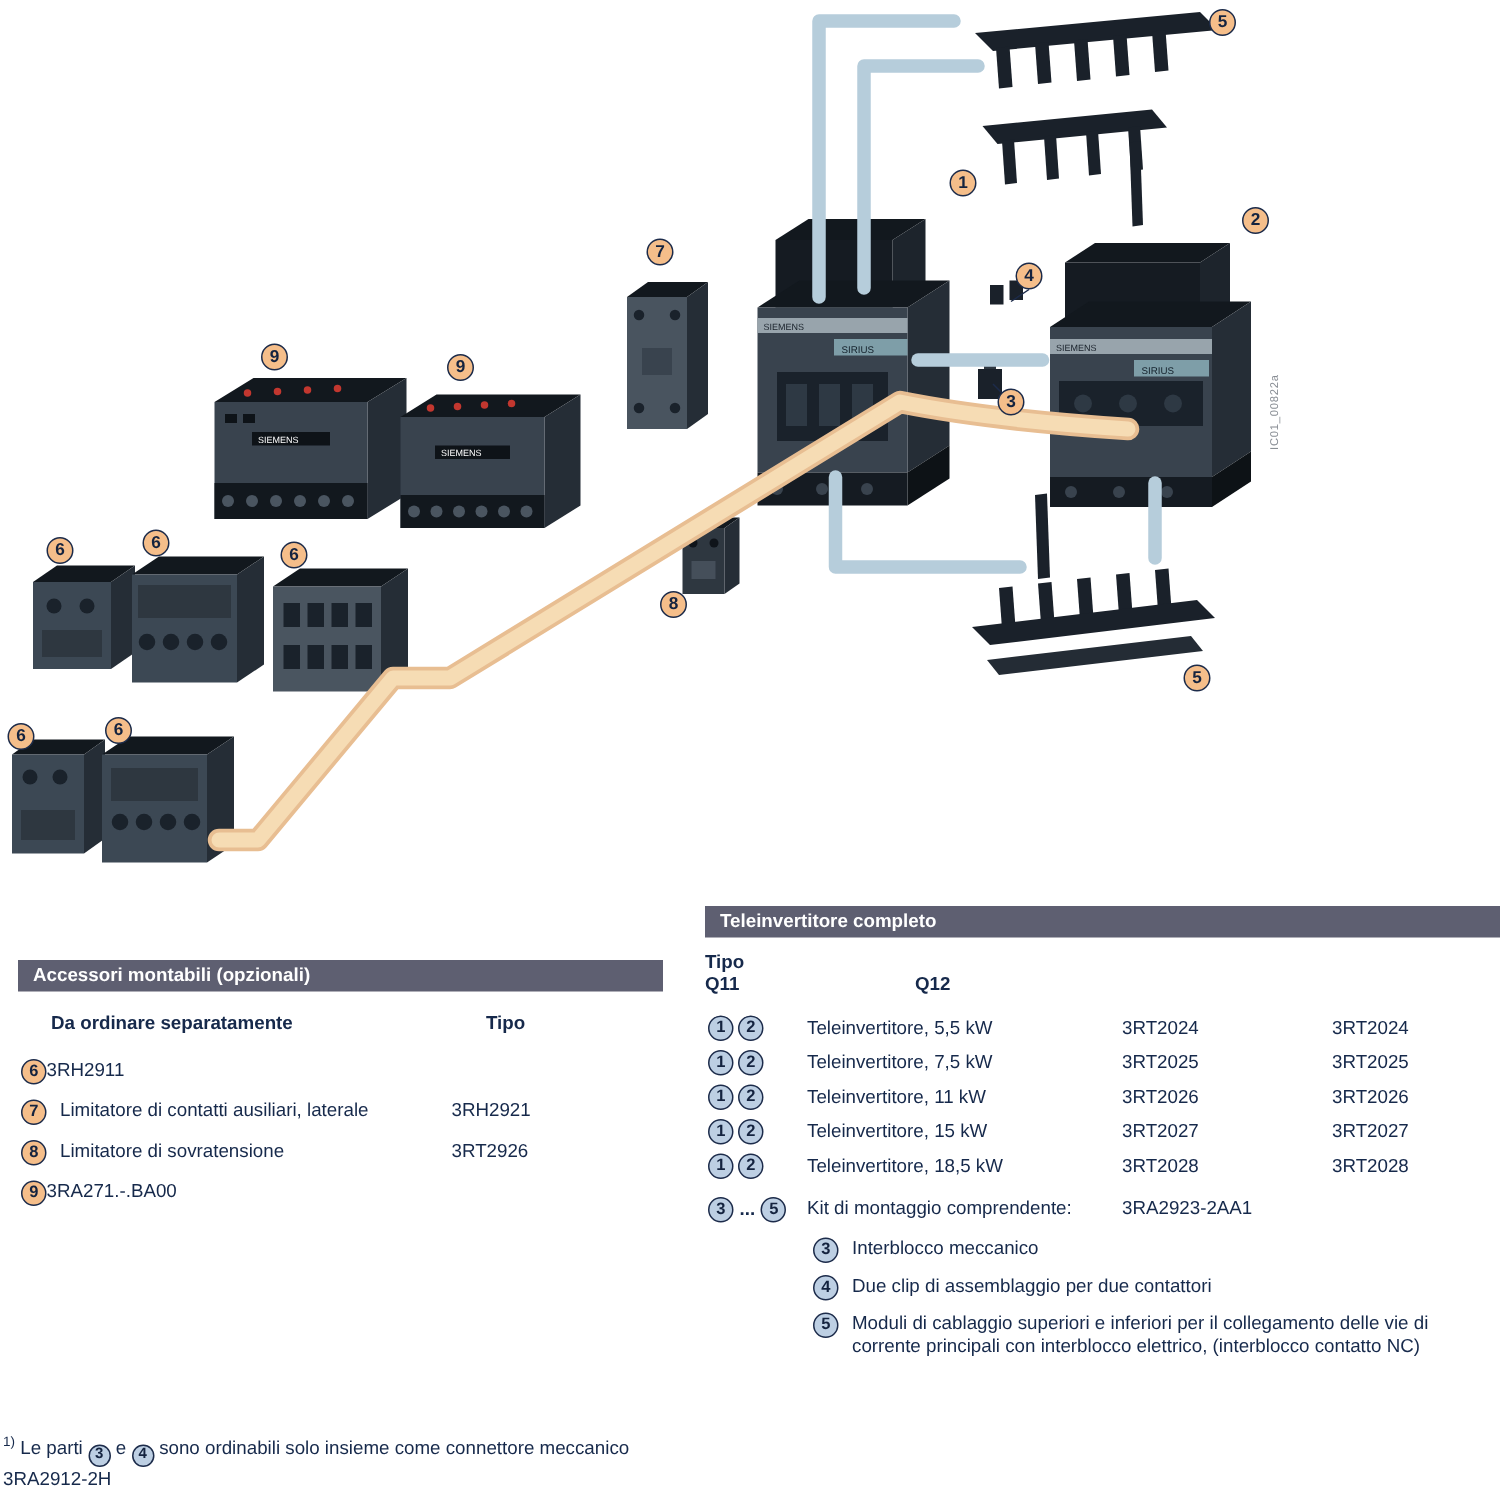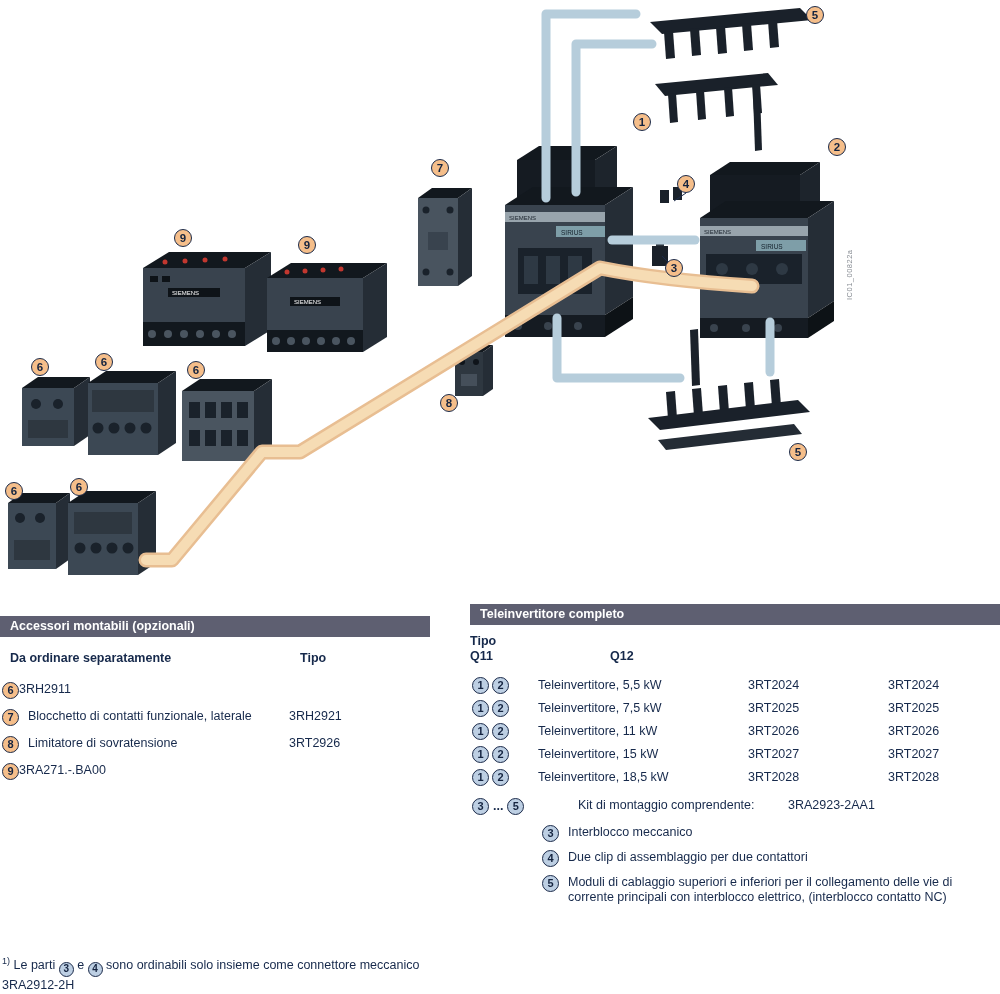--- a/index.html
+++ b/index.html
@@ -11,21 +11,21 @@
   .diagram svg{position:absolute;left:0;top:0;}
   .callout{
     position:absolute;width:18px;height:18px;box-sizing:border-box;
     border:1.6px solid #1C2B4A;border-radius:50%;background:#F5BE8A;
     display:flex;align-items:center;justify-content:center;
     font-size:11.5px;font-weight:700;color:#14233F;
   }
   .tbl{position:absolute;font-size:12.5px;line-height:15px;color:#16294B;}
   .tbl-bar{height:21px;background:#5E5F71;color:#fff;font-weight:700;
     font-size:12.5px;line-height:21px;padding:0 10px;}
-  .subhead{display:flex;font-weight:700;margin:14px 0 16px 0;}
+  .subhead{display:flex;font-weight:700;margin:14px 0 16px 12px;}
   .sc1{width:300px;padding-left:10px;box-sizing:border-box;}
   .subhead2{display:flex;font-weight:700;margin:9px 0 13px 0;}
   .sc-a{width:278px;padding-left:8px;box-sizing:border-box;display:flex;align-items:flex-end;}
   .sc-b{width:140px;}
   .sc-c{display:flex;align-items:flex-end;}
   .circ{
     display:inline-flex;flex:none;width:17px;height:17px;box-sizing:border-box;
     border:1.5px solid #1C2B4A;border-radius:50%;background:#F5BE8A;
     align-items:center;justify-content:center;font-size:11px;font-weight:700;color:#14233F;
   }
@@ -35,21 +35,21 @@
   .arow .lbl{width:270px;padding-left:9px;box-sizing:border-box;}
   .arow .typ{flex:none;}
   .irow{display:flex;align-items:center;margin:0 0 6px 0;}
   .pair{display:flex;gap:3px;width:68px;flex:none;padding-left:2px;box-sizing:border-box;}
   .irow .lbl{width:210px;}
   .irow .q11{width:140px;}
   .irow .q12{flex:none;}
   .kitrow{display:flex;align-items:flex-start;margin:12px 0 10px 0;}
   .trio{display:flex;align-items:center;gap:4px;width:68px;flex:none;padding-left:2px;box-sizing:border-box;}
   .trio .dots{font-weight:700;}
-  .kitrow .lbl{width:210px;margin-left:40px;}
+  .kitrow .lbl{width:210px;}
   .kitrow .typ{flex:none;}
   .kitem{display:flex;align-items:flex-start;margin:0 0 8px 72px;}
   .kitem .txt{padding-left:9px;max-width:420px;}
   .footnote{position:absolute;left:2px;top:953px;width:445px;font-size:12.5px;line-height:16px;}
   .footnote sup{font-size:9px;}
 </style>
 </head>
 <body>
 
 <div class="diagram">
@@ -277,33 +277,33 @@
   <div class="callout" style="left:665px;top:259px">3</div>
   <div class="callout" style="left:31px;top:358px">6</div>
   <div class="callout" style="left:95px;top:353px">6</div>
   <div class="callout" style="left:187px;top:361px">6</div>
   <div class="callout" style="left:440px;top:394px">8</div>
   <div class="callout" style="left:5px;top:482px">6</div>
   <div class="callout" style="left:70px;top:478px">6</div>
   <div class="callout" style="left:789px;top:443px">5</div>
 </div>
 
-<div class="tbl" style="left:0;top:616px;width:430px;">
+<div class="tbl" style="left:0;top:640px;width:430px;padding-left:12px;">
   <div class="tbl-bar">Accessori montabili (opzionali)</div>
   <div class="subhead">
     <span class="sc1">Da ordinare separatamente</span>
     <span class="sc2">Tipo</span>
   </div>
   <div class="arow">
     <span class="circ">6</span>
     <span class="typ">3RH2911</span>
   </div>
   <div class="arow">
     <span class="circ">7</span>
-    <span class="lbl">Blocchetto di contatti funzionale, laterale</span>
+    <span class="lbl">Limitatore di contatti ausiliari, laterale</span>
     <span class="typ">3RH2921</span>
   </div>
   <div class="arow">
     <span class="circ">8</span>
     <span class="lbl">Limitatore di sovratensione</span>
     <span class="typ">3RT2926</span>
   </div>
   <div class="arow">
     <span class="circ">9</span>
     <span class="typ">3RA271.-.BA00</span>

